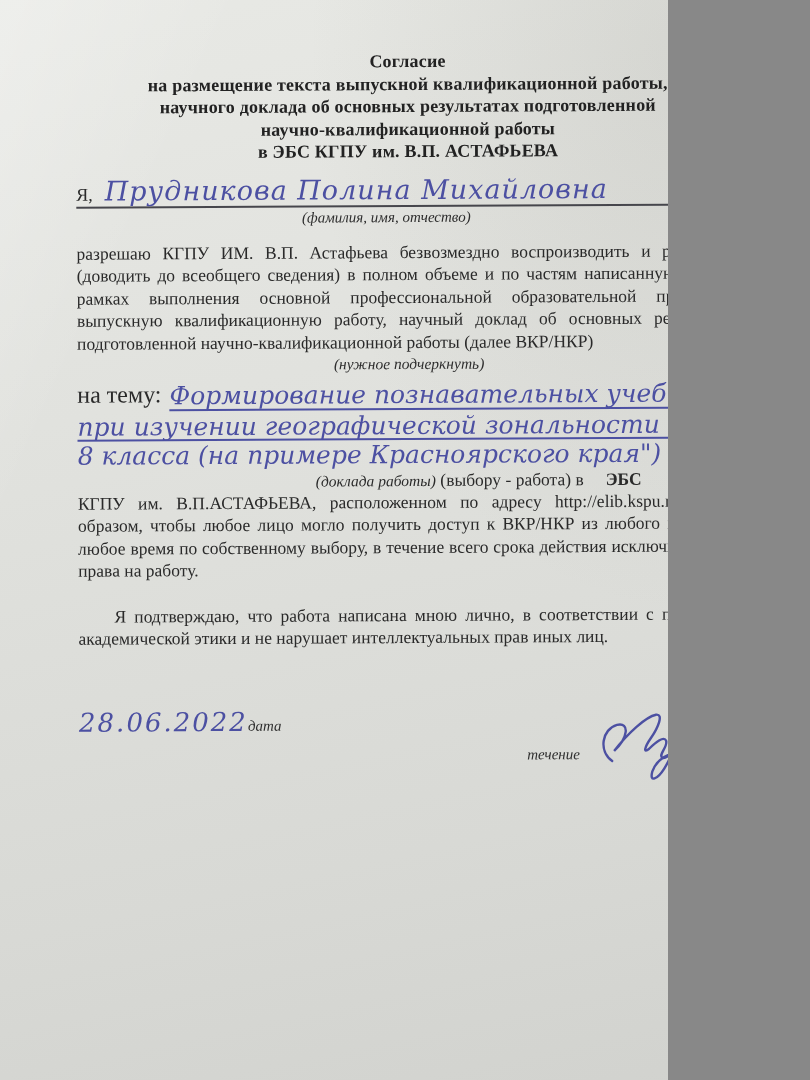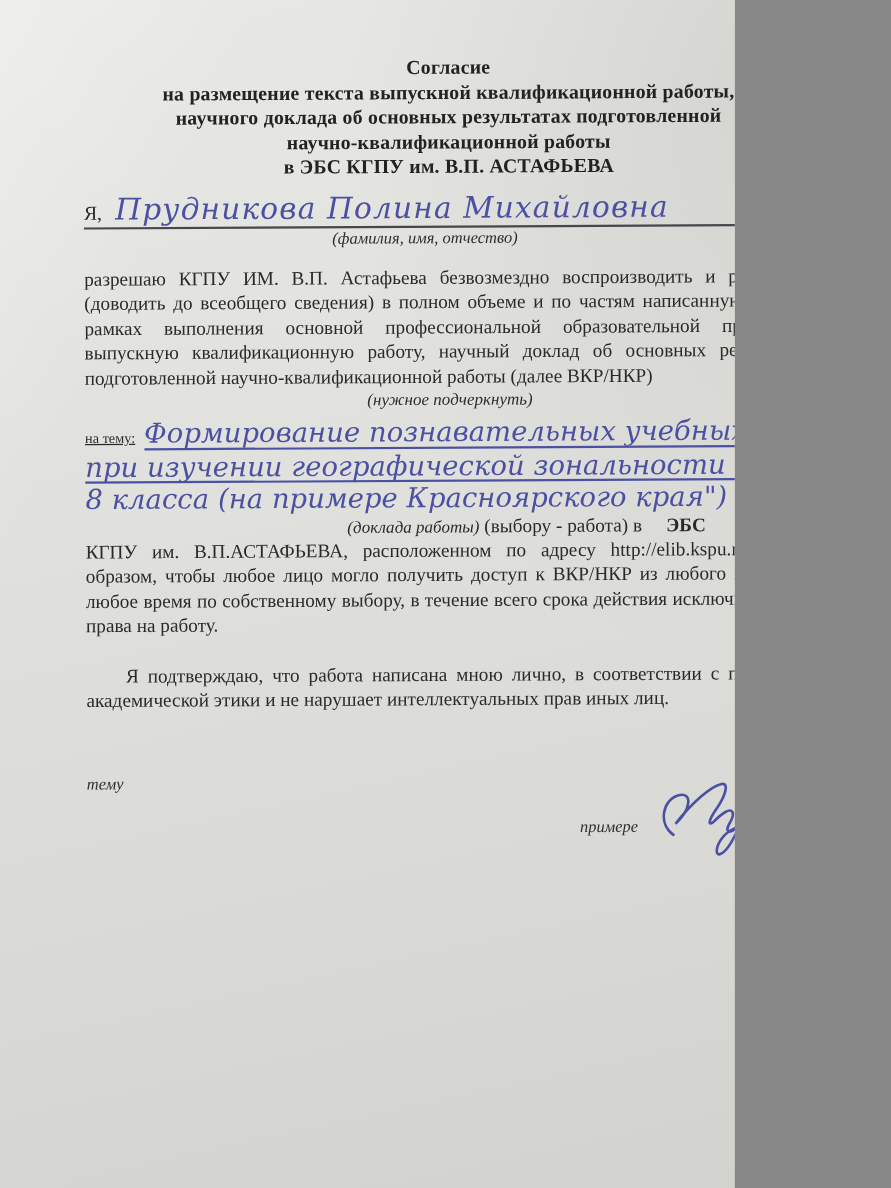--- a/index.html
+++ b/index.html
@@ -35,21 +35,21 @@
   .ya{font-size:18px;white-space:nowrap;}
   .name-hw{font-size:27px;line-height:30px;margin-left:12px;letter-spacing:1px;white-space:nowrap;}
   .fio-caption{text-align:center;font-style:italic;font-size:15px;margin-top:2px;
                transform:translateX(-22px);color:#2e2e2e;}
   .para{margin:0;text-align:justify;font-size:17.5px;line-height:22.4px;}
   .p1{margin-top:15px;}
   .note{text-align:center;font-style:italic;font-size:15.5px;margin-top:2px;color:#2e2e2e;}
   
   .topic{margin-top:7px;}
   .topic-line1{display:flex;align-items:flex-end;}
-  .topic-label{font-size:13px;text-decoration:underline;white-space:nowrap;padding-bottom:3px;}
+  .topic-label{font-size:24px;white-space:nowrap;padding-bottom:3px;}
   .hw-l1{flex:1;font-size:25px;line-height:26px;margin-left:8px;
          border-bottom:2px solid #4c50a2;white-space:nowrap;overflow:hidden;}
   .hw-l2{display:inline-block;font-size:25px;line-height:25px;margin-top:3px;
          border-bottom:2px solid #4c50a2;white-space:nowrap;}
   .hw-l3{font-size:25px;line-height:25px;margin-top:2px;white-space:nowrap;}
   .work-caption{margin-top:3px;font-size:17.5px;padding-left:238px;}
   .work-caption .it{font-style:italic;font-size:15.5px;}
   .work-caption .tail{margin-left:22px;font-weight:bold;}
   .url{}
   .p3{margin-top:23px;text-indent:36px;}
@@ -100,24 +100,25 @@
       <div class="work-caption">
         <span class="it">(доклада работы)</span><span> (выбору - работа) в</span><span class="tail">ЭБС</span>
       </div>
 
       <p class="para"><span>КГПУ им. В.П.АСТАФЬЕВА, расположенном по адресу </span><span class="url">http://elib.kspu.ru</span><span>, таким образом, чтобы любое лицо могло получить доступ к ВКР/НКР из любого места и в любое время по собственному выбору, в течение всего срока действия исключительного права на работу.</span></p>
 
       <p class="para p3">Я подтверждаю, что работа написана мною лично, в соответствии с правилами академической этики и не нарушает интеллектуальных прав иных лиц.</p>
 
       <div class="ds-row">
         <div class="date-group">
-          <span class="small-label">тему</span>
+          <span class="hw date-hw">28.06.2022</span>
+          <span class="small-label">дата</span>
         </div>
         <div class="sign-group">
-          <span class="small-label">примере</span>
+          <span class="small-label">течение</span>
           <svg class="sig-svg" width="160" height="86" viewBox="0 0 160 86" fill="none">
             <path d="M18 56 C4 46 8 24 23 20 C36 17 34 33 20 46 C34 28 52 12 62 10 C70 9 64 23 57 33 C50 43 49 49 55 44 C62 37 70 31 72 36 C74 42 64 50 68 53 C72 55 80 46 82 40" stroke="#4c50a2" stroke-width="2.4" stroke-linecap="round"></path>
             <path d="M89 4 C88 22 81 46 70 64 C63 75 55 78 58 67 C61 58 69 51 78 49" stroke="#4c50a2" stroke-width="2.4" stroke-linecap="round"></path>
             <path d="M108 23 C118 19 130 17 140 16" stroke="#4c50a2" stroke-width="2.4" stroke-linecap="round"></path>
           </svg>
         </div>
       </div>
 
     </div>
   </div>

